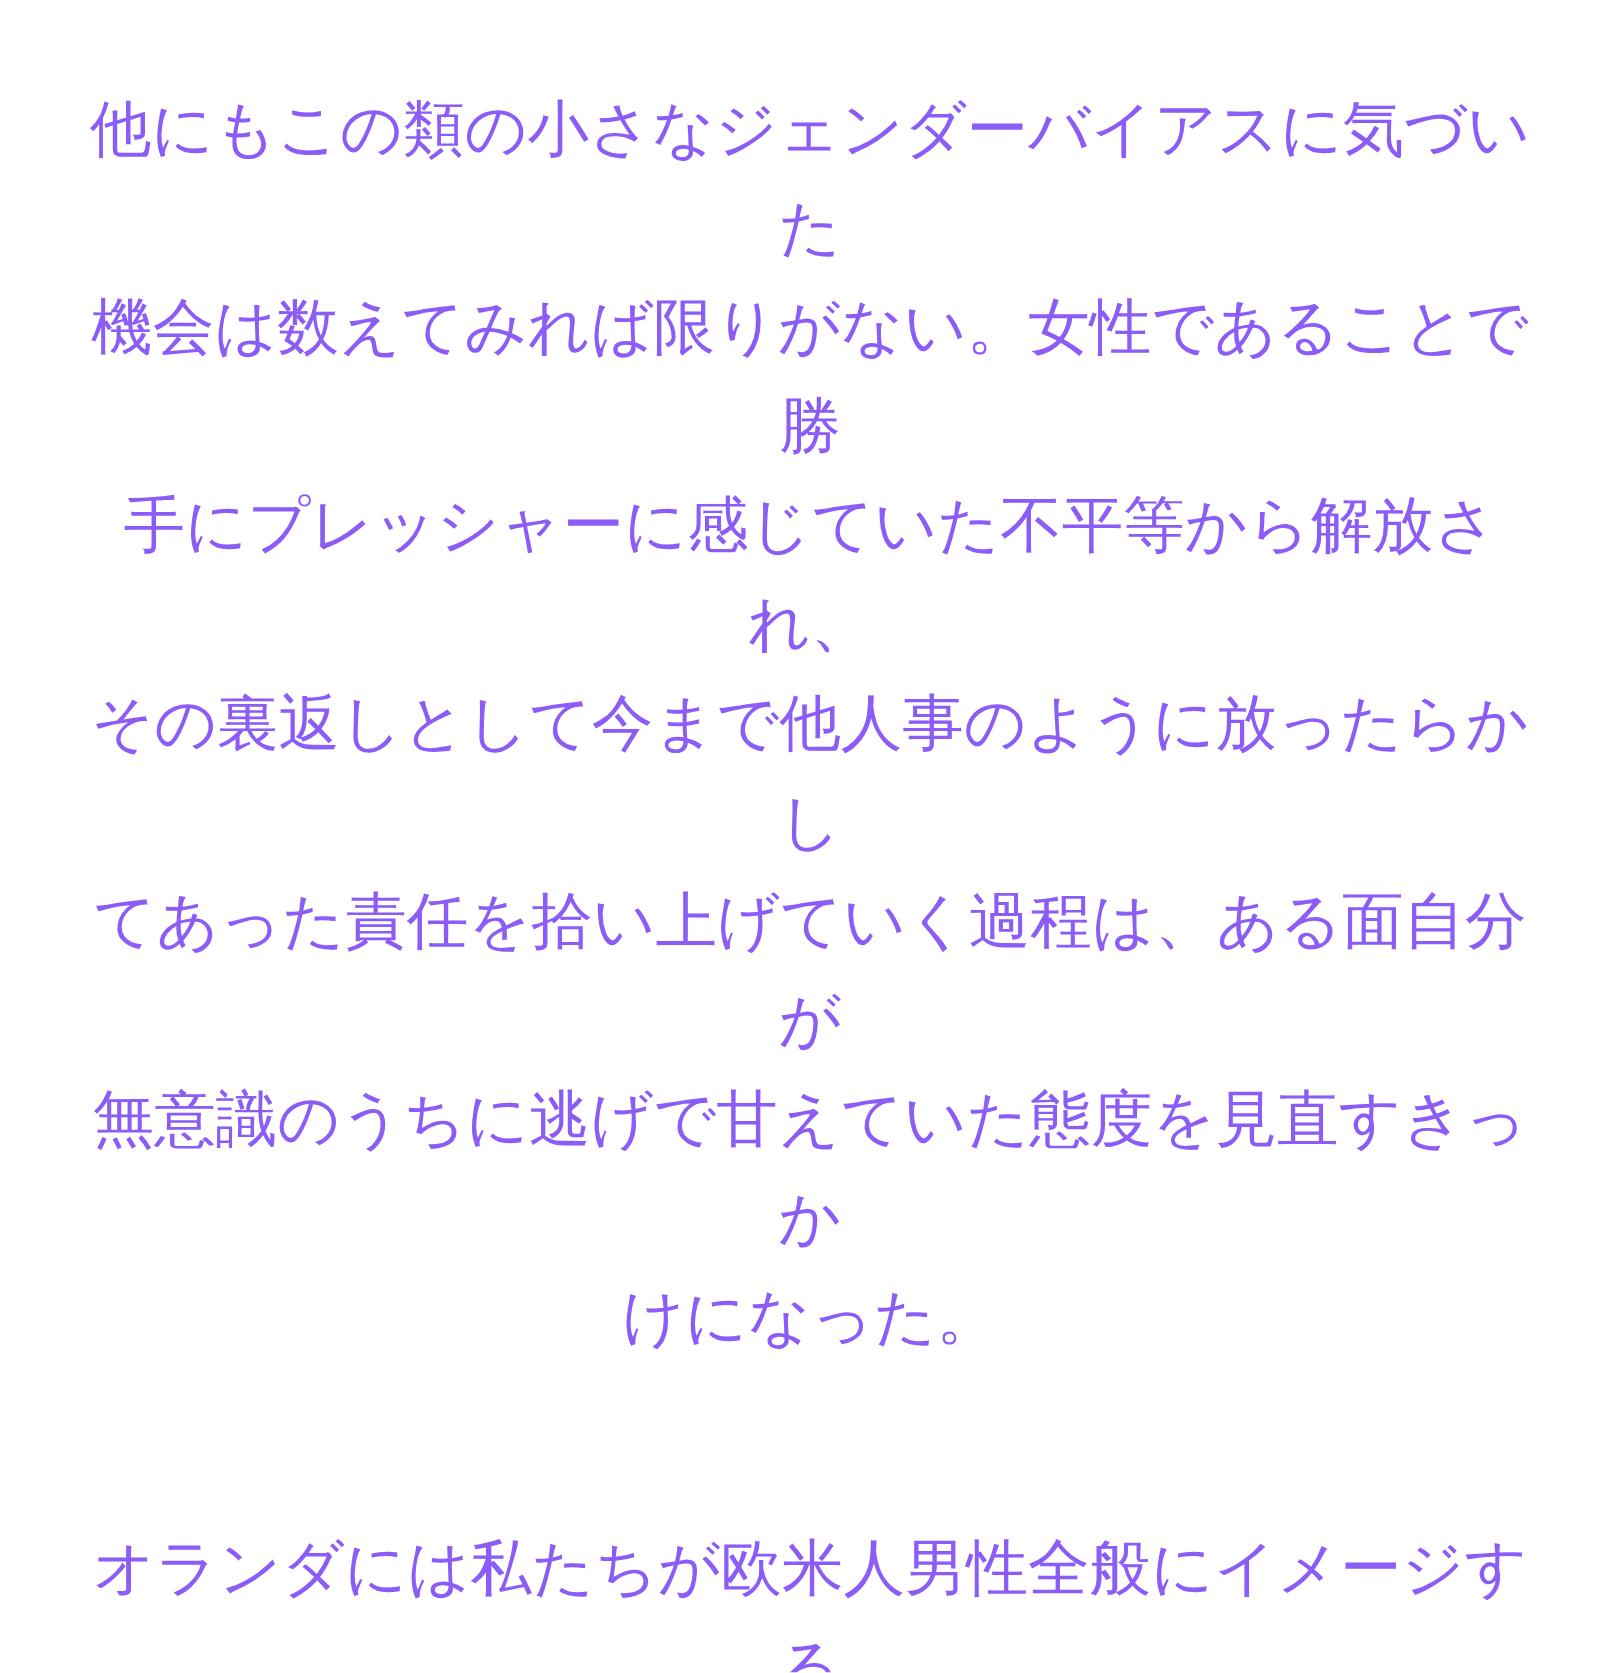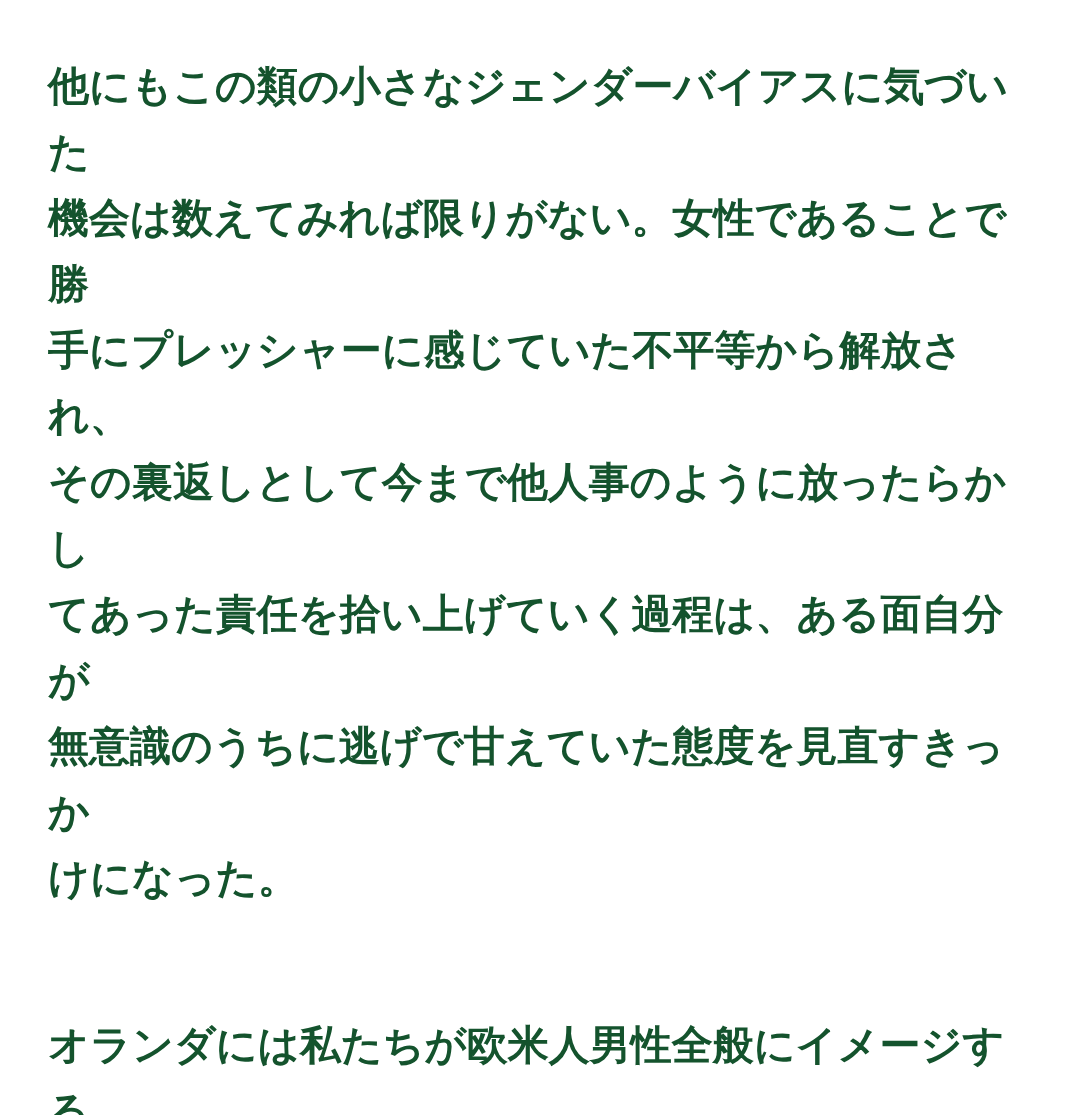--- a/index.html
+++ b/index.html
@@ -18,26 +18,26 @@
     padding: 53px 48px 0 48px;
     overflow: hidden;
   }
   .article-body {
     width: 984px;
   }
   .para {
     margin: 0 0 101px 0;
     font-family: "Liberation Sans", "DejaVu Sans", sans-serif;
     font-size: 41px;
-    font-weight: 700;
+    font-weight: 400;
     line-height: 66px;
     letter-spacing: 0;
-    color: #14532d;
+    color: #8b5cf6;
     white-space: pre-line;
-    text-align: left;
+    text-align: center;
   }
   .para:last-child {
     margin-bottom: 0;
   }
 </style>
 </head>
 <body>
 
 <div class="page">
   <div class="article-body">

